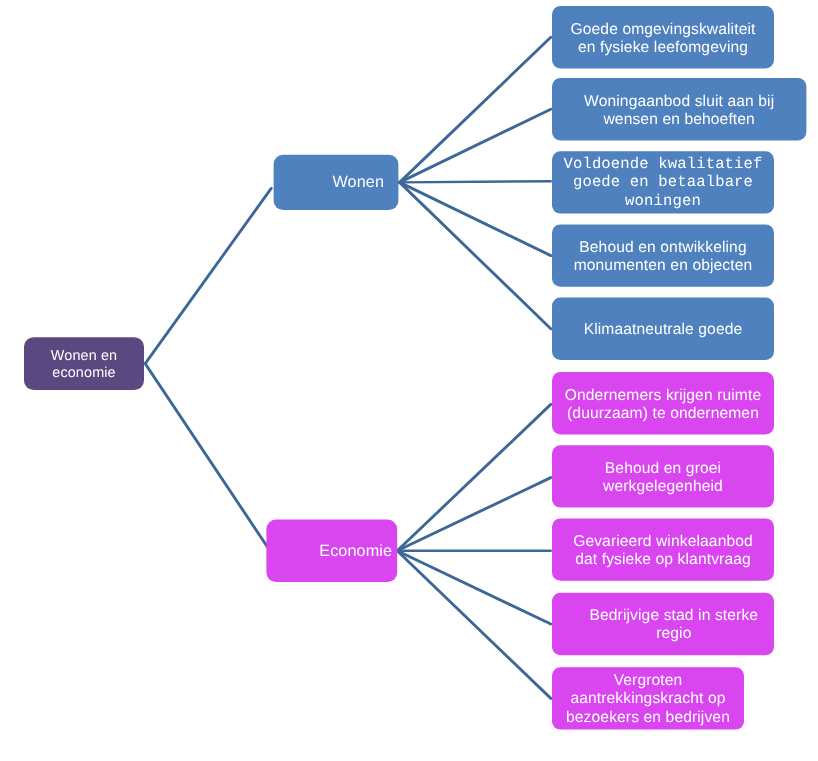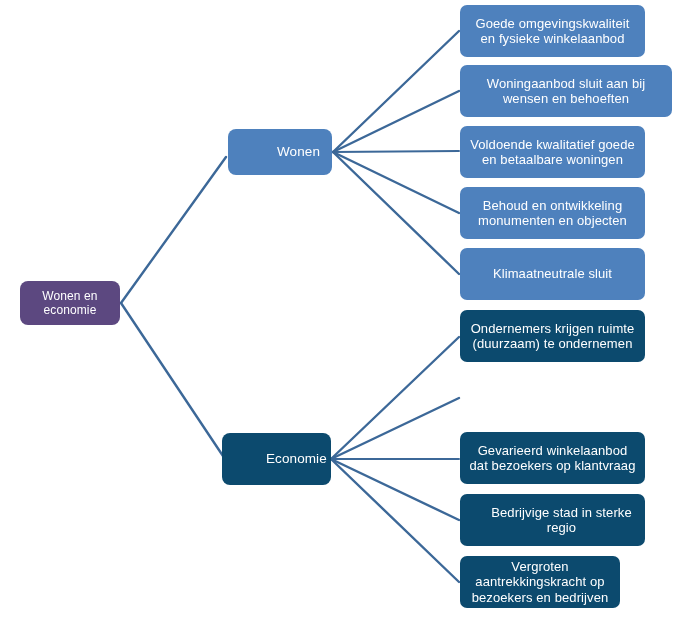--- a/index.html
+++ b/index.html
@@ -46,21 +46,21 @@
   .node-branch {
     font-size: 13.5px;
     border-radius: 8px;
     padding-left: 44px;
   }
   .node-leaf {
     font-size: 13px;
     border-radius: 7px;
   }
   .fill-blue { background: #4E81BD; }
-  .fill-navy { background: #0c4a6e; }
+  .fill-navy { background: #d946ef; }
   .node-label {
     display: block;
     width: 100%;
   }
 </style>
 </head>
 <body>
 
 <div id="canvas">
 
@@ -90,40 +90,43 @@
 
   <div class="node node-branch fill-blue" style="left:228px; top:129px; width:104px; height:46px;">
     <span class="node-label">Wonen</span>
   </div>
 
   <div class="node node-branch fill-navy" style="left:222px; top:433px; width:109px; height:52px;">
     <span class="node-label">Economie</span>
   </div>
 
   <div class="node node-leaf fill-blue" style="left:460px; top:5px; width:185px; height:52px;">
-    <span class="node-label">Goede omgevingskwaliteit en fysieke winkelaanbod</span>
+    <span class="node-label">Goede omgevingskwaliteit en fysieke leefomgeving</span>
   </div>
   <div class="node node-leaf fill-blue" style="left:460px; top:65px; width:212px; height:52px;">
     <span class="node-label">Woningaanbod sluit aan bij wensen en behoeften</span>
   </div>
-  <div class="node node-leaf fill-blue" style="left:460px; top:126px; width:185px; height:52px;">
+  <div class="node node-leaf fill-blue" style="left:460px; top:126px; width:185px; height:52px;font-family:Liberation Mono, monospace;">
     <span class="node-label">Voldoende kwalitatief goede en betaalbare woningen</span>
   </div>
   <div class="node node-leaf fill-blue" style="left:460px; top:187px; width:185px; height:52px;text-align:center;">
     <span class="node-label">Behoud en ontwikkeling monumenten en objecten</span>
   </div>
   <div class="node node-leaf fill-blue" style="left:460px; top:248px; width:185px; height:52px;">
-    <span class="node-label">Klimaatneutrale sluit</span>
+    <span class="node-label">Klimaatneutrale goede</span>
   </div>
 
   <div class="node node-leaf fill-navy" style="left:460px; top:310px; width:185px; height:52px;">
     <span class="node-label">Ondernemers krijgen ruimte (duurzaam) te ondernemen</span>
   </div>
+  <div class="node node-leaf fill-navy" style="left:460px; top:371px; width:185px; height:52px;">
+    <span class="node-label">Behoud en groei werkgelegenheid</span>
+  </div>
   <div class="node node-leaf fill-navy" style="left:460px; top:432px; width:185px; height:52px;">
-    <span class="node-label">Gevarieerd winkelaanbod dat bezoekers op klantvraag</span>
+    <span class="node-label">Gevarieerd winkelaanbod dat fysieke op klantvraag</span>
   </div>
   <div class="node node-leaf fill-navy" style="left:460px; top:494px; width:185px; height:52px;padding-left:25px;">
     <span class="node-label">Bedrijvige stad in sterke regio</span>
   </div>
   <div class="node node-leaf fill-navy" style="left:460px; top:556px; width:160px; height:52px;">
     <span class="node-label">Vergroten aantrekkingskracht op bezoekers en bedrijven</span>
   </div>
 
 </div>
 

